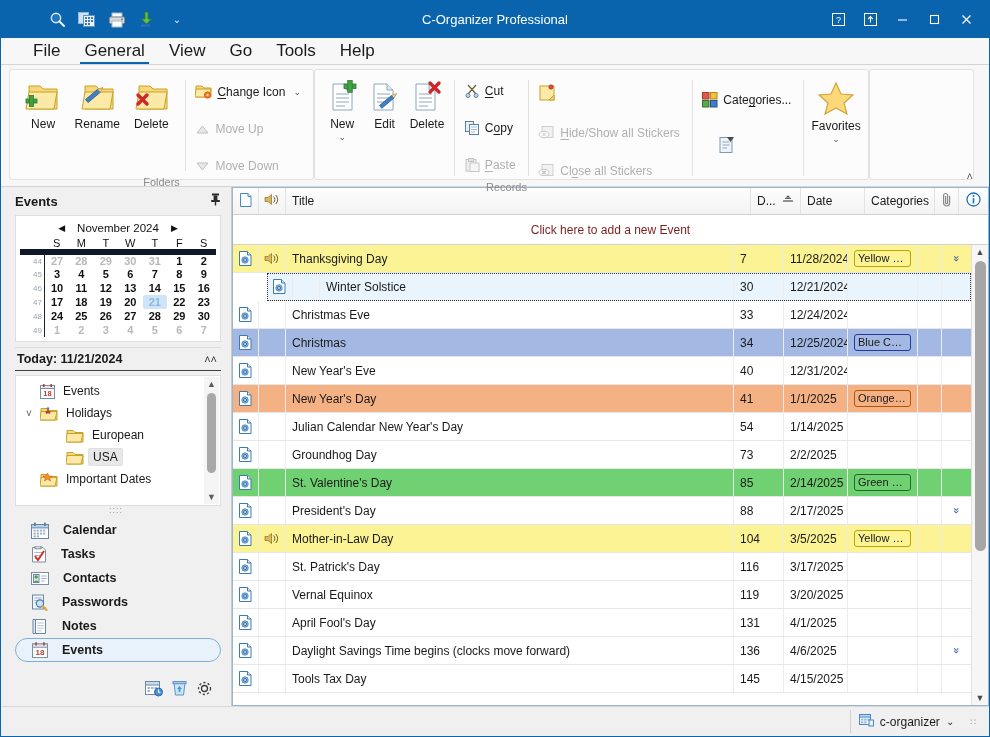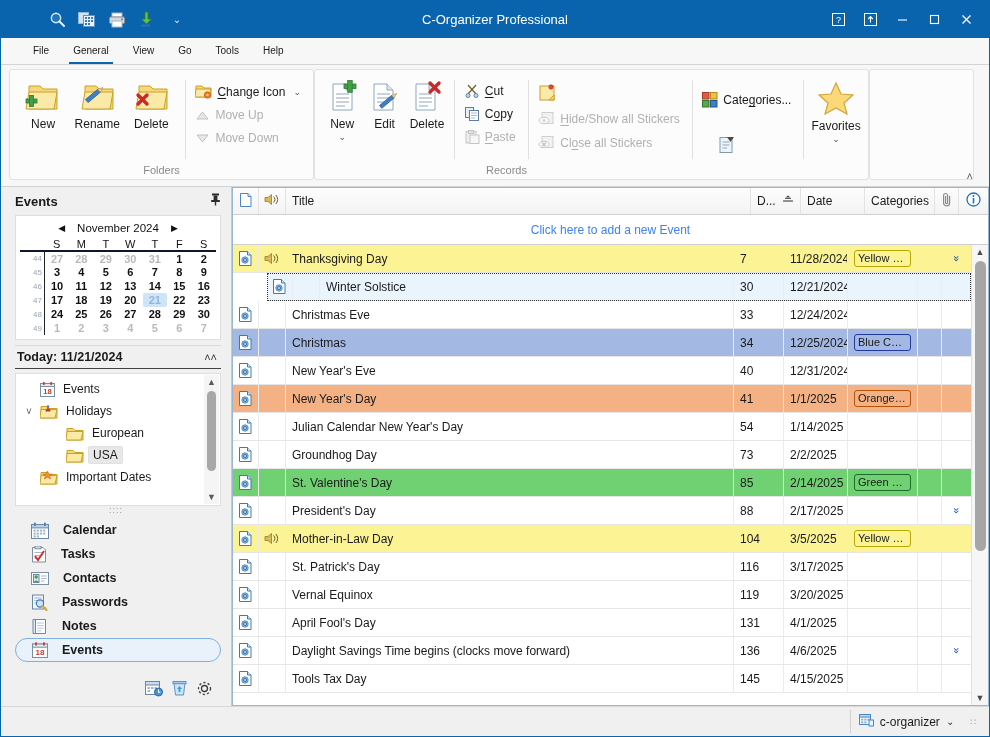--- a/index.html
+++ b/index.html
@@ -43,21 +43,21 @@
     font-size:13px; color:#fff;
   }
 
   
   .menubar {
     height:27px; background:#f7f7f7; display:flex; align-items:flex-end;
     flex:0 0 27px; border-bottom:1px solid #d4d4d4;
     padding-left:20px;
   }
   .menu-item {
-    padding:3px 12px 5px 12px; font-size:10px; color:#1a1a1a;
+    padding:3px 12px 5px 12px; font-size:17px; color:#1a1a1a;
     position:relative; line-height:16px;
   }
   .menu-item.active::after {
     content:''; position:absolute; left:8px; right:8px; bottom:0; height:2px; background:#0a64ad;
   }
 
   
   .ribbon {
     flex:0 0 122px; height:122px; background:#f7f7f7;
     border-bottom:1px solid #d4d4d4;
@@ -73,21 +73,21 @@
     height:16px; text-align:center; font-size:11px; color:#8a8a8a;
     line-height:14px; padding-bottom:4px;
   }
   .bigbtn {
     width:62px; display:flex; flex-direction:column; align-items:center;
     padding-top:4px; border-radius:3px; gap:3px;
   }
   .bigbtn .lbl { font-size:12px; color:#1a1a1a; text-align:center; line-height:14px;}
   .bigbtn .caret { font-size:9px; color:#555; line-height:7px; }
   .vsep { width:1px; background:#e0e0e0; margin:4px 6px; align-self:stretch; }
-  .smallcol { display:flex; flex-direction:column; padding-top:6px; gap:5px; }
+  .smallcol { display:flex; flex-direction:column; padding-top:6px; gap:19px; }
   .smallbtn {
     display:flex; align-items:center; gap:5px; padding:2px 6px 2px 4px;
     border-radius:3px; font-size:12px; white-space:nowrap;
   }
   .smallbtn.disabled { color:#b0b0b0; }
   .smallbtn .caret { font-size:9px; color:#555; margin-left:3px;}
   .u { text-decoration:underline; text-underline-offset:2px; }
 
   .ribbon-collapse {
     position:absolute; right:16px; bottom:4px; font-size:11px; color:#555;
@@ -121,21 +121,21 @@
   table.cal { border-collapse:collapse; width:100%; margin-top:1px; }
   table.cal td, table.cal th {
     font-size:11px; text-align:center; width:16px; height:14px;
     padding:0; font-weight:normal; color:#111;
   }
   table.cal th { color:#111; font-weight:normal; }
   table.cal td.wk { color:#9aa5b1; font-size:8px; width:12px; text-align:right; padding-right:2px;}
   table.cal td.day { font-weight:bold; }
   table.cal td.out { color:#b9b9b9; font-weight:bold; }
   table.cal td.today { background:#cfe4f7; color:#8fb8dd; font-weight:bold; border-radius:2px;}
-  .calsep-row td { border-top:2px solid #0f172a; }
+  .calsep-row td { border-top:6px solid #0f172a; }
   .caldayhdr th { border-bottom:none; }
   .cal-leftline { border-left:1px solid #222; }
 
   .todayrow {
     margin:5px 10px 4px 14px; display:flex; align-items:center;
     font-size:12.5px; font-weight:bold; border-top:1px solid #dcdcdc;
     border-bottom:1px solid #404040; padding:4px 0 4px 2px;
   }
   .todayrow .chev { margin-left:auto; font-size:11px; font-weight:normal; color:#333; padding-right:4px;}
 
@@ -184,21 +184,21 @@
   .c-snd   { width:27px; justify-content:center; }
   .c-title { flex:1; min-width:0; }
   .c-days  { width:50px; }
   .c-date  { width:64px; }
   .c-cat   { width:70px; }
   .c-clip  { width:24px; justify-content:center; }
   .c-info  { width:29px; justify-content:center; border-right:none;}
 
   .newrow {
     height:30px; flex:0 0 30px; display:flex; align-items:center; justify-content:center;
-    font-size:12px; color:#3b82f6; background:#fff; border-bottom:1px solid #d0d0d0;
+    font-size:12px; color:#7f1d1d; background:#fff; border-bottom:1px solid #d0d0d0;
   }
 
   .gridbody { flex:1; overflow:hidden; position:relative; display:flex; }
   .rows { flex:1; min-width:0; }
   .row {
     display:flex; height:28px; align-items:stretch; border-bottom:1px solid #e6e6e6;
     position:relative;
   }
   .cell {
     display:flex; align-items:center; padding:0 6px; font-size:12px;

